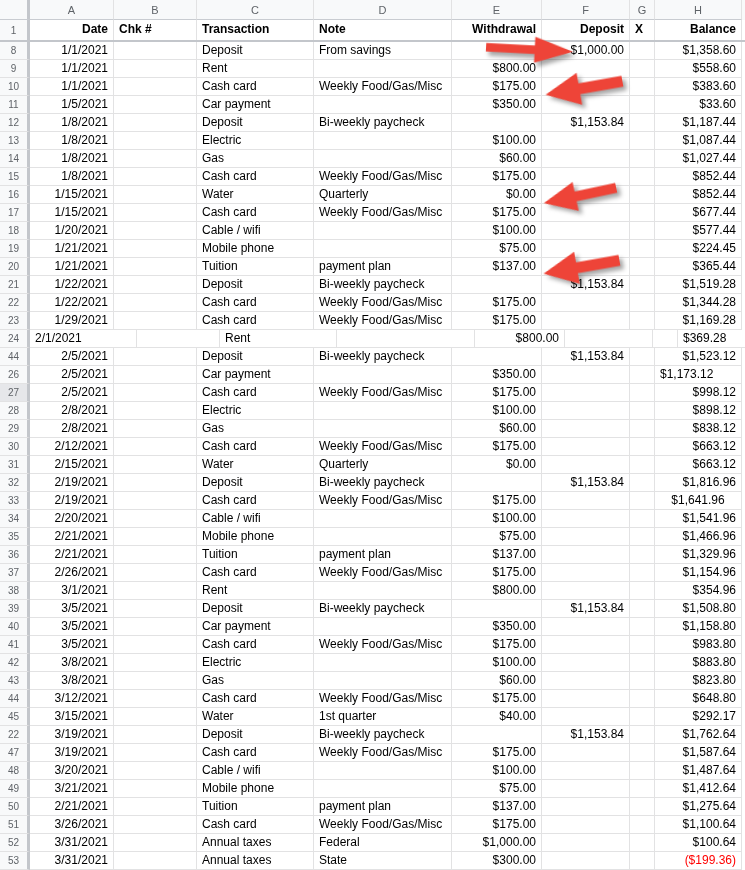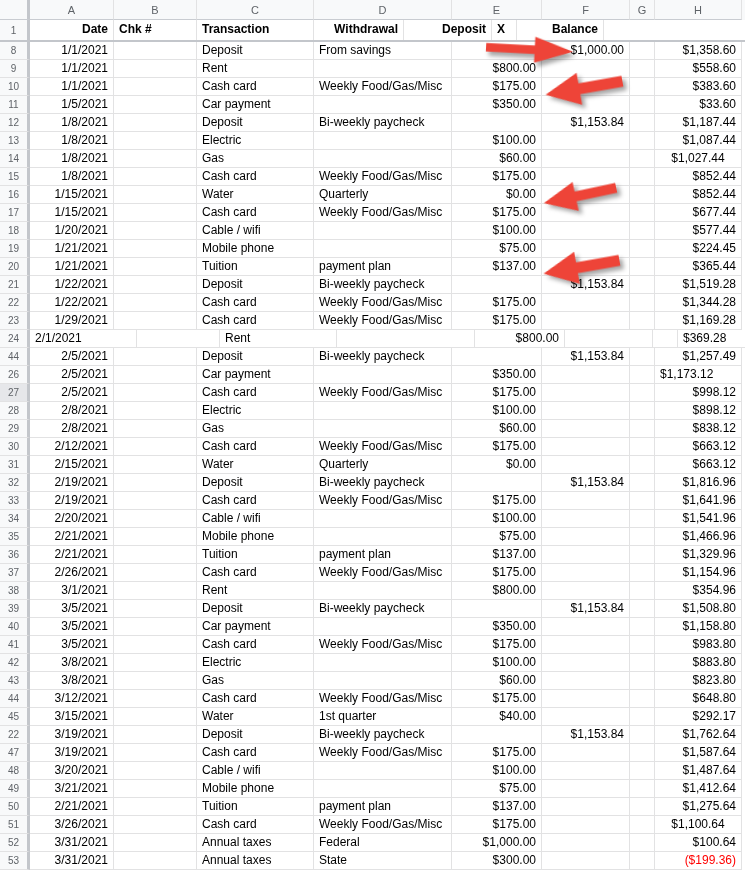--- a/index.html
+++ b/index.html
@@ -73,20 +73,21 @@
       <div class="colhead" style="width: 25px;">G</div>
       <div class="colhead" style="width: 87px;">H</div>
     </div>
 
   <div class="grid-row header-row">
     <div class="rownum">1</div>
 
   <div class="cell" style="width: 84px; text-align: right;">Date</div>
       <div class="cell" style="width: 83px; text-align: left;">Chk #</div>
       <div class="cell" style="width: 117px; text-align: left;">Transaction</div>
+      <div class="cell" style="width: 138px; text-align: left;">Note</div>
       <div class="cell" style="width: 90px; text-align: right;">Withdrawal</div>
       <div class="cell" style="width: 88px; text-align: right;">Deposit</div>
       <div class="cell" style="width: 25px; text-align: left;">X</div>
       <div class="cell" style="width: 87px; text-align: right;">Balance</div>
     </div>
 
   <div class="frozen-divider"></div>
 
   <div class="sheet-body">
 
@@ -158,21 +159,21 @@
       </div>
       <div class="grid-row">
         <div class="rownum">14</div>
         <div class="cell" style="width: 84px; text-align: right;">1/8/2021</div>
         <div class="cell" style="width: 83px; text-align: left;"></div>
         <div class="cell" style="width: 117px; text-align: left;">Gas</div>
         <div class="cell" style="width: 138px; text-align: left;"></div>
         <div class="cell" style="width: 90px; text-align: right;">$60.00</div>
         <div class="cell" style="width: 88px; text-align: right;"></div>
         <div class="cell" style="width: 25px; text-align: left;"></div>
-        <div class="cell" style="width: 87px; text-align: center;">$1,027.44</div>
+        <div class="cell" style="width: 87px; text-align: right;">$1,027.44</div>
       </div>
       <div class="grid-row">
         <div class="rownum">15</div>
         <div class="cell" style="width: 84px; text-align: right;">1/8/2021</div>
         <div class="cell" style="width: 83px; text-align: left;"></div>
         <div class="cell" style="width: 117px; text-align: left;">Cash card</div>
         <div class="cell" style="width: 138px; text-align: left;">Weekly Food/Gas/Misc</div>
         <div class="cell" style="width: 90px; text-align: right;">$175.00</div>
         <div class="cell" style="width: 88px; text-align: right;"></div>
         <div class="cell" style="width: 25px; text-align: left;"></div>
@@ -279,21 +280,21 @@
       </div>
       <div class="grid-row">
         <div class="rownum">44</div>
         <div class="cell" style="width: 84px; text-align: right;">2/5/2021</div>
         <div class="cell" style="width: 83px; text-align: left;"></div>
         <div class="cell" style="width: 117px; text-align: left;">Deposit</div>
         <div class="cell" style="width: 138px; text-align: left;">Bi-weekly paycheck</div>
         <div class="cell" style="width: 90px; text-align: right;"></div>
         <div class="cell" style="width: 88px; text-align: right;">$1,153.84</div>
         <div class="cell" style="width: 25px; text-align: left;"></div>
-        <div class="cell" style="width: 87px; text-align: right;">$1,257.49</div>
+        <div class="cell" style="width: 87px; text-align: right;">$1,523.12</div>
       </div>
       <div class="grid-row">
         <div class="rownum">26</div>
         <div class="cell" style="width: 84px; text-align: right;">2/5/2021</div>
         <div class="cell" style="width: 83px; text-align: left;"></div>
         <div class="cell" style="width: 117px; text-align: left;">Car payment</div>
         <div class="cell" style="width: 138px; text-align: left;"></div>
         <div class="cell" style="width: 90px; text-align: right;">$350.00</div>
         <div class="cell" style="width: 88px; text-align: right;"></div>
         <div class="cell" style="width: 25px; text-align: left;"></div>
@@ -367,21 +368,21 @@
       </div>
       <div class="grid-row">
         <div class="rownum">33</div>
         <div class="cell" style="width: 84px; text-align: right;">2/19/2021</div>
         <div class="cell" style="width: 83px; text-align: left;"></div>
         <div class="cell" style="width: 117px; text-align: left;">Cash card</div>
         <div class="cell" style="width: 138px; text-align: left;">Weekly Food/Gas/Misc</div>
         <div class="cell" style="width: 90px; text-align: right;">$175.00</div>
         <div class="cell" style="width: 88px; text-align: right;"></div>
         <div class="cell" style="width: 25px; text-align: left;"></div>
-        <div class="cell" style="width: 87px; text-align: right;">$1,641.96</div>
+        <div class="cell" style="width: 87px; text-align: center;">$1,641.96</div>
       </div>
       <div class="grid-row">
         <div class="rownum">34</div>
         <div class="cell" style="width: 84px; text-align: right;">2/20/2021</div>
         <div class="cell" style="width: 83px; text-align: left;"></div>
         <div class="cell" style="width: 117px; text-align: left;">Cable / wifi</div>
         <div class="cell" style="width: 138px; text-align: left;"></div>
         <div class="cell" style="width: 90px; text-align: right;">$100.00</div>
         <div class="cell" style="width: 88px; text-align: right;"></div>
         <div class="cell" style="width: 25px; text-align: left;"></div>
@@ -565,21 +566,21 @@
       </div>
       <div class="grid-row">
         <div class="rownum">51</div>
         <div class="cell" style="width: 84px; text-align: right;">3/26/2021</div>
         <div class="cell" style="width: 83px; text-align: left;"></div>
         <div class="cell" style="width: 117px; text-align: left;">Cash card</div>
         <div class="cell" style="width: 138px; text-align: left;">Weekly Food/Gas/Misc</div>
         <div class="cell" style="width: 90px; text-align: right;">$175.00</div>
         <div class="cell" style="width: 88px; text-align: right;"></div>
         <div class="cell" style="width: 25px; text-align: left;"></div>
-        <div class="cell" style="width: 87px; text-align: center;">$1,100.64</div>
+        <div class="cell" style="width: 87px; text-align: right;">$1,100.64</div>
       </div>
       <div class="grid-row">
         <div class="rownum">52</div>
         <div class="cell" style="width: 84px; text-align: right;">3/31/2021</div>
         <div class="cell" style="width: 83px; text-align: left;"></div>
         <div class="cell" style="width: 117px; text-align: left;">Annual taxes</div>
         <div class="cell" style="width: 138px; text-align: left;">Federal</div>
         <div class="cell" style="width: 90px; text-align: right;">$1,000.00</div>
         <div class="cell" style="width: 88px; text-align: right;"></div>
         <div class="cell" style="width: 25px; text-align: left;"></div>

